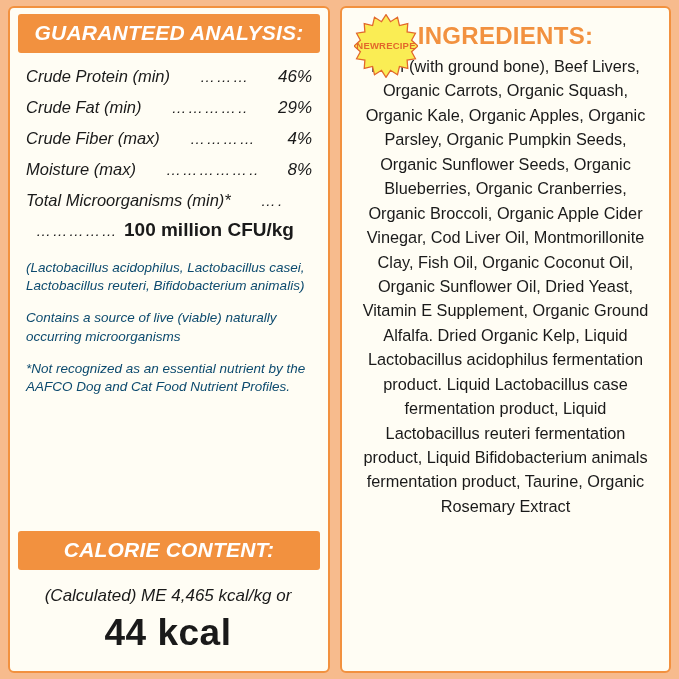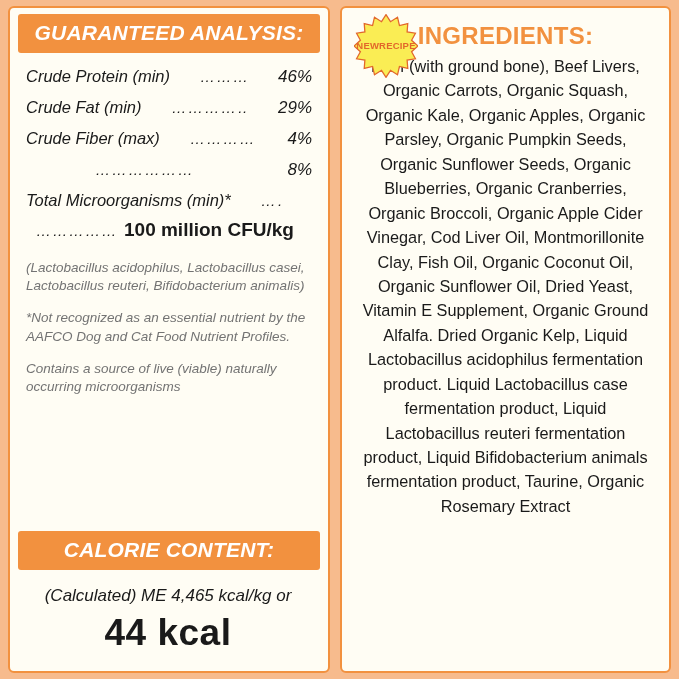--- a/index.html
+++ b/index.html
@@ -120,21 +120,21 @@
     font-weight: bold;
     font-size: 19px;
     letter-spacing: 0;
     margin-left: 6px;
   }
 
   .note {
     font-style: italic;
     font-size: 13.5px;
     line-height: 1.35;
-    color: #737373;
+    color: #0c4a6e;
     margin: 0 8px 14px 16px;
   }
 
   
   .cal-wrap {
     margin-top: auto;
     padding-bottom: 16px;
   }
   .cal-body {
     text-align: center;
@@ -217,38 +217,39 @@
         <span class="ga-value">29%</span>
       </div>
 
       <div class="ga-row">
         <span class="ga-label">Crude Fiber (max)</span>
         <span class="ga-dots">……………</span>
         <span class="ga-value">4%</span>
       </div>
 
       <div class="ga-row">
+        <span class="ga-label">Moisture (max)</span>
         <span class="ga-dots">………………</span>
         <span class="ga-value">8%</span>
       </div>
 
       <div class="ga-row nowrapfull">
         <span class="ga-label">Total Microorganisms (min)*</span>
         <span class="ga-dots">………</span>
         <span class="ga-value"></span>
       </div>
 
       <div class="cfu-line">
         <span>……………</span><span class="cfu-val">100 million CFU/kg</span>
       </div>
     </div>
 
     <div class="note">(Lactobacillus acidophilus, Lactobacillus casei, Lactobacillus reuteri, Bifidobacterium animalis)</div>
+    <div class="note">Contains a source of live (viable) naturally occurring microorganisms</div>
     <div class="note">*Not recognized as an essential nutrient by the AAFCO Dog and Cat Food Nutrient Profiles.</div>
-    <div class="note">Contains a source of live (viable) naturally occurring microorganisms</div>
 
     <div class="cal-wrap">
       <div class="band band-cal">CALORIE CONTENT:</div>
       <div class="cal-body">
         <div class="cal-calc">(Calculated) ME 4,465 kcal/kg or</div>
         <div class="cal-big">44 kcal</div>
       </div>
     </div>
   </div>
 

